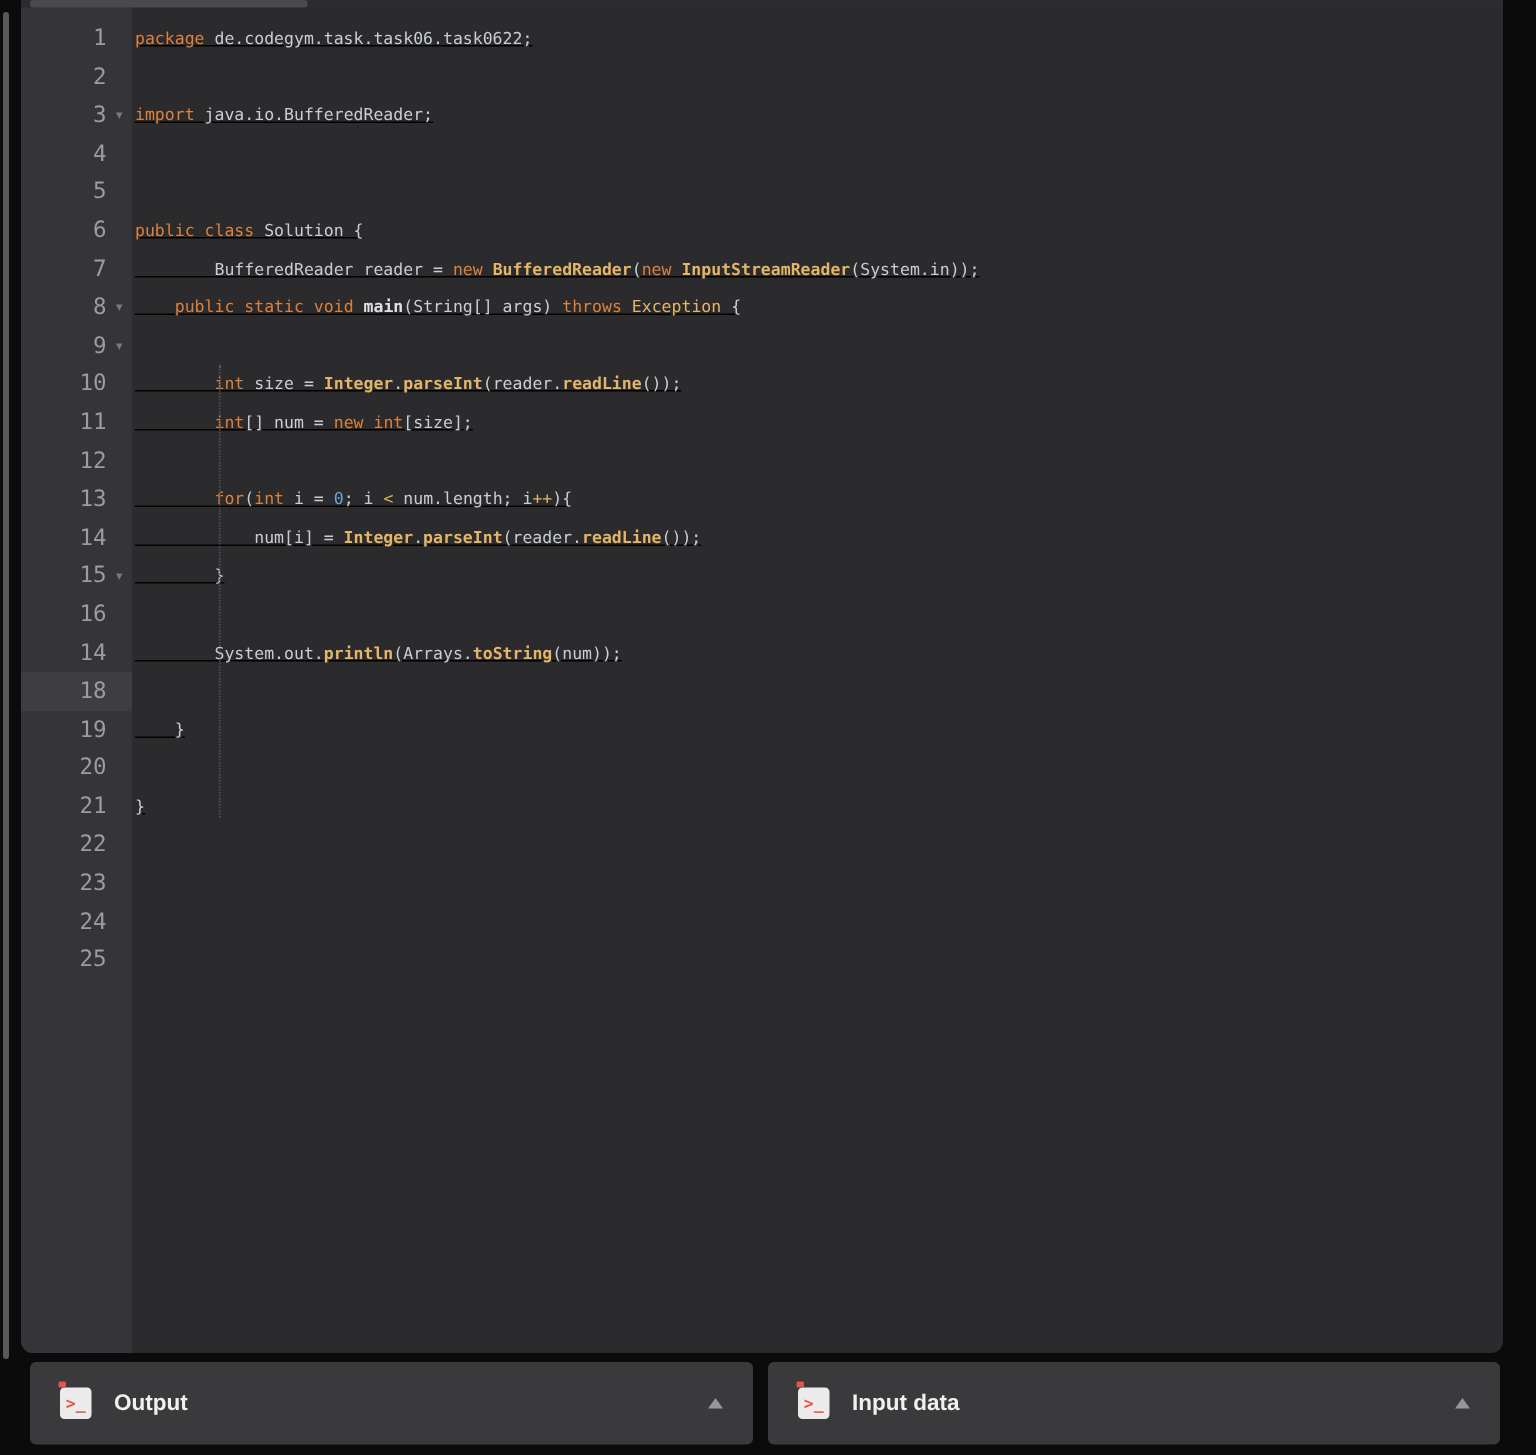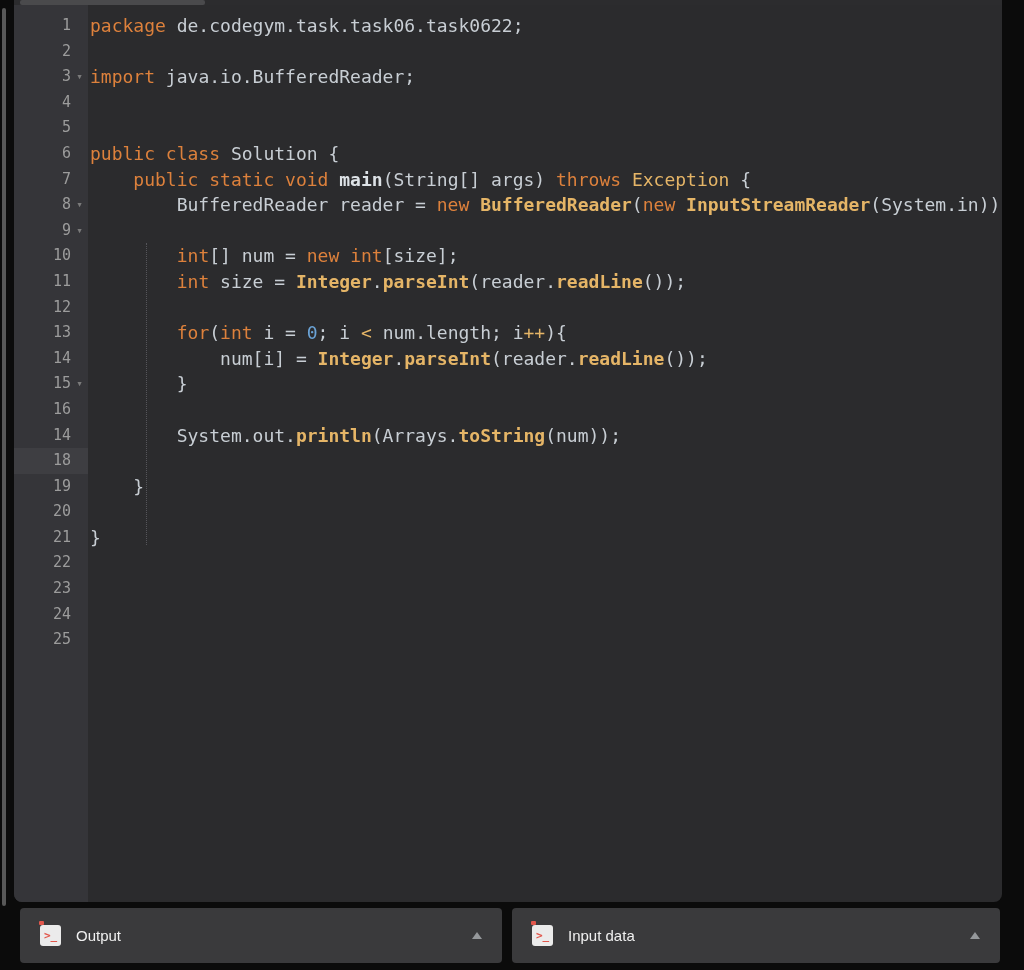--- a/index.html
+++ b/index.html
@@ -25,21 +25,21 @@
   .hscroll-thumb{position:absolute;left:6px;top:0;width:185px;height:5px;background:#4a4a4c;border-radius:2px;}
 
   .gutter{position:absolute;left:0;top:0;bottom:0;width:74px;background:var(--gutter-bg);
     padding-top:13px;font-family:"DejaVu Sans Mono",monospace;font-size:15px;color:#9c9c9c;}
   .gutter-row{display:flex;align-items:center;height:25.6px;line-height:25.6px;}
   .gutter-row .num{flex:1;text-align:right;}
   .gutter-row .fold{width:17px;text-align:center;font-size:11px;color:#7a7a7a;cursor:pointer;}
   .gutter-row.active{background:var(--active-gutter);justify-content:flex-end;}
 
   .code{position:absolute;left:74px;top:0;right:0;bottom:0;padding-top:13px;
-    font-family:"DejaVu Sans Mono",monospace;font-size:18px;overflow:hidden;}
+    font-family:"DejaVu Sans Mono",monospace;font-size:11px;overflow:hidden;text-decoration:underline;}
   .code-line{height:25.6px;line-height:25.6px;white-space:pre;padding-left:2px;color:var(--pl);}
   .code-line.active{background:var(--active-code);}
   .tk-kw{color:var(--kw);}
   .tk-pl{color:var(--pl);}
   .tk-gd{color:var(--gd);font-weight:bold;}
   .tk-au{color:var(--au);}
   .tk-nm{color:var(--nm);}
   .tk-mn{color:#dde2e6;font-weight:bold;}
   .cursor{display:inline-block;width:2px;height:19px;background:#cfd3d6;vertical-align:-4px;}
 
@@ -47,21 +47,21 @@
 
   
   .panel{position:absolute;top:908px;height:55px;background:var(--panel-bg);
     border-radius:4px;display:flex;align-items:center;padding:0 20px;cursor:pointer;}
   .panel-output{left:20px;width:482px;}
   .panel-input{left:512px;width:488px;}
   .term-icon{position:relative;width:21px;height:21px;background:#ebebeb;border-radius:3px;
     display:flex;align-items:center;justify-content:center;flex:0 0 auto;
     font-family:"DejaVu Sans Mono",monospace;font-weight:bold;font-size:11px;color:var(--red);}
   .term-icon .dot{position:absolute;left:-1px;top:-4px;width:5px;height:4px;background:var(--red);border-radius:1px;}
-  .panel-label{margin-left:15px;font-size:15px;font-weight:normal;color:#f0f0f0;flex:1;}
+  .panel-label{margin-left:15px;font-size:15px;font-weight:bold;color:#f0f0f0;flex:1;}
   .collapse-arrow{width:0;height:0;border-left:5px solid transparent;border-right:5px solid transparent;
     border-bottom:7px solid #95989b;flex:0 0 auto;}
 </style>
 </head>
 <body>
 
 <div class="left-scrollbar"></div>
 
 <div class="editor">
   <div class="hscroll-track">
@@ -169,25 +169,25 @@
         <span class="fold"></span>
       </div>
     </div>
   <div class="code">
       <div class="code-line"><span class="tk-kw">package</span><span class="tk-pl"> de.codegym.task.task06.task0622;</span></div>
       <div class="code-line"></div>
       <div class="code-line"><span class="tk-kw">import</span><span class="tk-pl"> java.io.BufferedReader;</span></div>
       <div class="code-line"></div>
       <div class="code-line"></div>
       <div class="code-line"><span class="tk-kw">public class</span><span class="tk-pl"> Solution {</span></div>
+      <div class="code-line"><span class="tk-pl">        BufferedReader reader = </span><span class="tk-kw">new</span><span class="tk-pl"> </span><span class="tk-gd">BufferedReader</span><span class="tk-pl">(</span><span class="tk-kw">new</span><span class="tk-pl"> </span><span class="tk-gd">InputStreamReader</span><span class="tk-pl">(System.in));</span></div>
       <div class="code-line"><span class="tk-pl">    </span><span class="tk-kw">public static void</span><span class="tk-pl"> </span><span class="tk-mn">main</span><span class="tk-pl">(String[] args) </span><span class="tk-kw">throws</span><span class="tk-au"> Exception</span><span class="tk-pl"> {</span></div>
-      <div class="code-line"><span class="tk-pl">        BufferedReader reader = </span><span class="tk-kw">new</span><span class="tk-pl"> </span><span class="tk-gd">BufferedReader</span><span class="tk-pl">(</span><span class="tk-kw">new</span><span class="tk-pl"> </span><span class="tk-gd">InputStreamReader</span><span class="tk-pl">(System.in));</span></div>
-      <div class="code-line"></div>
+      <div class="code-line"></div>
+      <div class="code-line"><span class="tk-pl">        </span><span class="tk-kw">int</span><span class="tk-pl"> size = </span><span class="tk-gd">Integer</span><span class="tk-pl">.</span><span class="tk-gd">parseInt</span><span class="tk-pl">(reader.</span><span class="tk-gd">readLine</span><span class="tk-pl">());</span></div>
       <div class="code-line"><span class="tk-pl">        </span><span class="tk-kw">int</span><span class="tk-pl">[] num = </span><span class="tk-kw">new</span><span class="tk-pl"> </span><span class="tk-kw">int</span><span class="tk-pl">[size];</span></div>
-      <div class="code-line"><span class="tk-pl">        </span><span class="tk-kw">int</span><span class="tk-pl"> size = </span><span class="tk-gd">Integer</span><span class="tk-pl">.</span><span class="tk-gd">parseInt</span><span class="tk-pl">(reader.</span><span class="tk-gd">readLine</span><span class="tk-pl">());</span></div>
       <div class="code-line"></div>
       <div class="code-line"><span class="tk-pl">        </span><span class="tk-kw">for</span><span class="tk-pl">(</span><span class="tk-kw">int</span><span class="tk-pl"> i = </span><span class="tk-nm">0</span><span class="tk-pl">; i </span><span class="tk-au">&lt;</span><span class="tk-pl"> num.length; i</span><span class="tk-au">++</span><span class="tk-pl">){</span></div>
       <div class="code-line"><span class="tk-pl">            num[i] = </span><span class="tk-gd">Integer</span><span class="tk-pl">.</span><span class="tk-gd">parseInt</span><span class="tk-pl">(reader.</span><span class="tk-gd">readLine</span><span class="tk-pl">());</span></div>
       <div class="code-line"><span class="tk-pl">        }</span></div>
       <div class="code-line"></div>
       <div class="code-line"><span class="tk-pl">        System.out.</span><span class="tk-gd">println</span><span class="tk-pl">(Arrays.</span><span class="tk-gd">toString</span><span class="tk-pl">(num));</span></div>
       <div class="code-line"></div>
       <div class="code-line"><span class="tk-pl">    }</span></div>
       <div class="code-line"></div>
       <div class="code-line"><span class="tk-pl">}</span></div>

